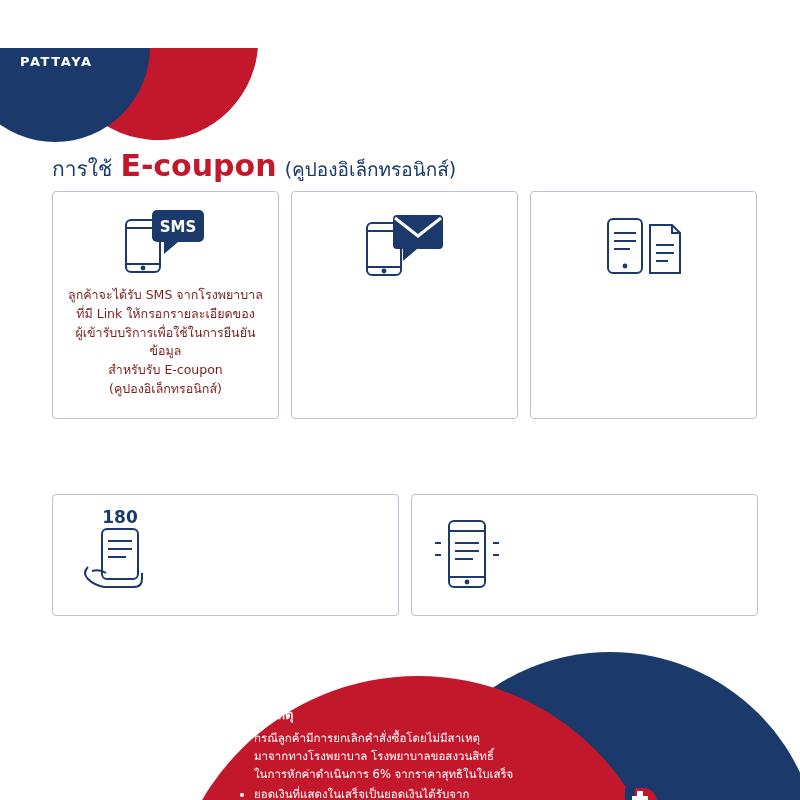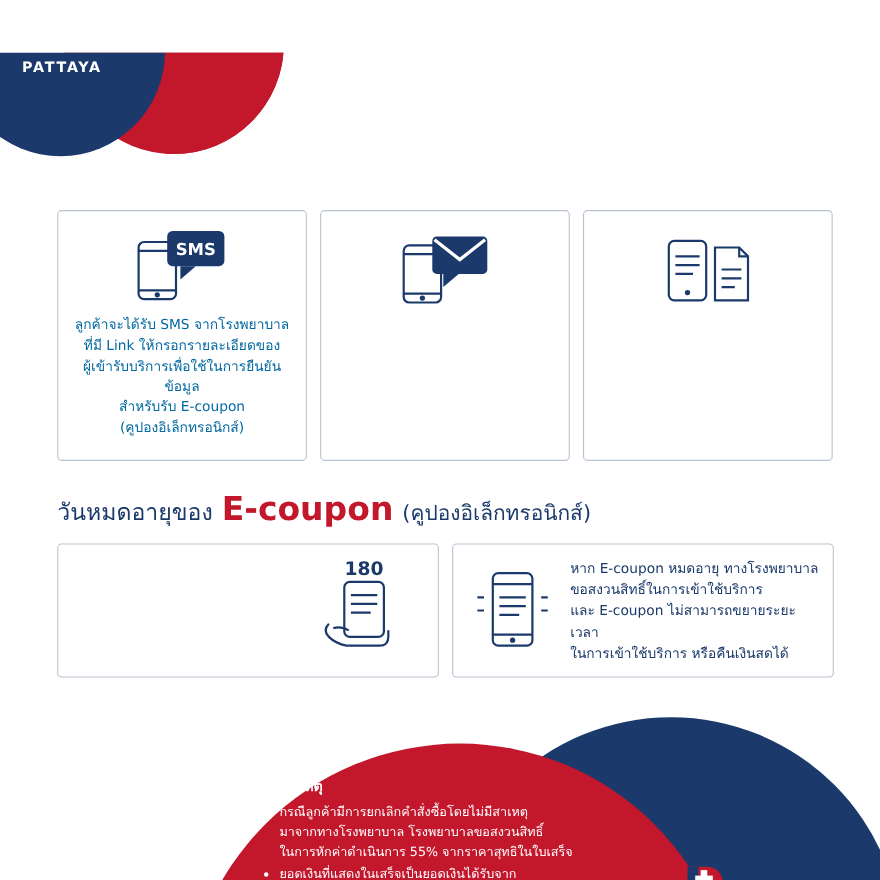--- a/index.html
+++ b/index.html
@@ -118,21 +118,21 @@
   }
   .card-icon {
     height: 80px;
     display: flex;
     align-items: center;
     justify-content: center;
   }
   .card-text {
     margin-top: 6px;
     text-align: center;
-    color: #0369a1;
+    color: #7f1d1d;
     font-size: 12.5px;
     line-height: 1.5;
     white-space: pre-line;
   }
 
   
   .cards-row2 {
     position: absolute;
     left: 52px;
     top: 446px;
@@ -140,21 +140,20 @@
     display: flex;
     gap: 12px;
     z-index: 4;
   }
   .cards-row2 .card {
     height: 122px;
     padding: 12px;
     display: flex;
     align-items: center;
     gap: 10px;
-    justify-content: flex-end;
   }
   .card-wide-a { width: 347px; }
   .card-wide-b { width: 347px; }
   .card-text-left {
     text-align: left;
     color: #1b3a6b;
     font-size: 12.5px;
     line-height: 1.55;
     white-space: pre-line;
   }
@@ -245,20 +244,25 @@
 </head>
 <body>
 
 <div class="page">
 
   <div class="top-blue-circle"></div>
   <div class="top-red-circle"></div>
   <div class="top-blend"></div>
   <div class="brand-top">PATTAYA</div>
 
+  <div class="section-heading" id="heading-1">
+    <span class="th">การใช้</span>
+    <span class="en">E-coupon</span>
+    <span class="paren">(คูปองอิเล็กทรอนิกส์)</span>
+  </div>
 
   <div class="cards-row1">
 
     <div class="card">
       <div class="card-icon">
         <svg width="92" height="74" viewBox="0 0 92 74">
           <rect class="svg-blue" x="6" y="14" width="34" height="52" rx="5"></rect>
           <line class="svg-blue" x1="6" y1="22" x2="40" y2="22"></line>
           <line class="svg-blue" x1="6" y1="58" x2="40" y2="58"></line>
           <circle cx="23" cy="62" r="2.4" fill="#1b3a6b"></circle>
@@ -300,25 +304,20 @@
           <polyline class="svg-blue" points="74,16 74,24 82,24"></polyline>
           <line class="svg-blue" x1="58" y1="36" x2="76" y2="36"></line>
           <line class="svg-blue" x1="58" y1="44" x2="76" y2="44"></line>
           <line class="svg-blue" x1="58" y1="52" x2="70" y2="52"></line>
         </svg>
       </div>
     </div>
 
   </div>
 
-  <div class="section-heading" id="heading-2">
-    <span class="th">วันหมดอายุของ</span>
-    <span class="en">E-coupon</span>
-    <span class="paren">(คูปองอิเล็กทรอนิกส์)</span>
-  </div>
 
   <div class="cards-row2">
 
     <div class="card card-wide-a">
       <div class="card-icon" style="width:110px;">
         <svg width="104" height="100" viewBox="0 0 104 100">
           <text x="52" y="18" font-size="17" font-weight="bold" fill="#1b3a6b" text-anchor="middle" font-family="DejaVu Sans, sans-serif">180</text>
           <rect class="svg-blue" x="34" y="24" width="36" height="50" rx="5"></rect>
           <line class="svg-blue" x1="40" y1="36" x2="64" y2="36"></line>
           <line class="svg-blue" x1="40" y1="44" x2="64" y2="44"></line>
@@ -338,37 +337,33 @@
           <line class="svg-blue" x1="28" y1="34" x2="52" y2="34"></line>
           <line class="svg-blue" x1="28" y1="42" x2="52" y2="42"></line>
           <line class="svg-blue" x1="28" y1="50" x2="46" y2="50"></line>
           <circle cx="40" cy="73" r="2.4" fill="#1b3a6b"></circle>
           <line class="svg-blue" x1="8" y1="34" x2="14" y2="34"></line>
           <line class="svg-blue" x1="8" y1="46" x2="14" y2="46"></line>
           <line class="svg-blue" x1="66" y1="34" x2="72" y2="34"></line>
           <line class="svg-blue" x1="66" y1="46" x2="72" y2="46"></line>
         </svg>
       </div>
-      <div class="card-text-left">หาก E-coupon หมดอายุ ทางโรงพยาบาล
-ขอสงวนสิทธิ์ในการเข้าใช้บริการ
-และ  E-coupon ไม่สามารถขยายระยะเวลา
-ในการเข้าใช้บริการ หรือคืนเงินสดได้</div>
     </div>
 
   </div>
 
   <div class="bottom-blue"></div>
   <div class="bottom-red"></div>
 
   <div class="note-block">
     <div class="note-title">หมายเหตุ</div>
     <ul class="note-list">
       <li>กรณีลูกค้ามีการยกเลิกคำสั่งซื้อโดยไม่มีสาเหตุ
 มาจากทางโรงพยาบาล โรงพยาบาลขอสงวนสิทธิ์
-ในการหักค่าดำเนินการ 55% จากราคาสุทธิในใบเสร็จ</li>
+ในการหักค่าดำเนินการ 6% จากราคาสุทธิในใบเสร็จ</li>
       <li>ยอดเงินที่แสดงในเสร็จเป็นยอดเงินได้รับจาก
 การชำระเงินจริงไม่รวมโปรโมชั่นหรือส่วนลด</li>
     </ul>
   </div>
 
   <div class="logo">
     <div class="logo-mark">
       <svg width="42" height="42" viewBox="0 0 42 42">
         <path d="M4 8 h18 a14 14 0 0 1 0 28 h-18 z" fill="#c3172c"></path>
         <path d="M4 8 h10 v28 h-10 z" fill="#1b3a6b"></path>

